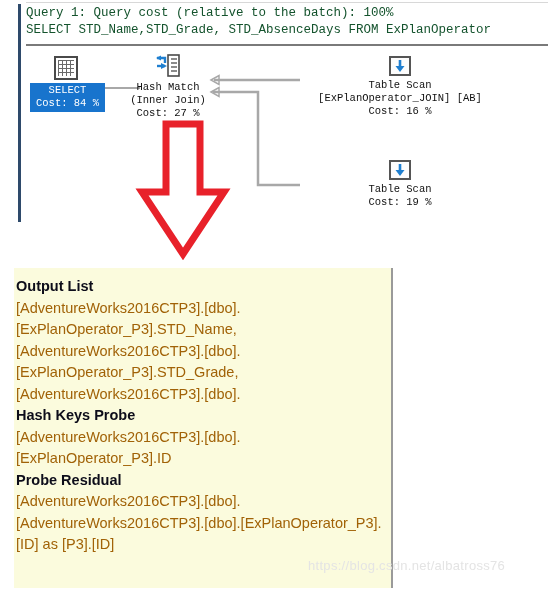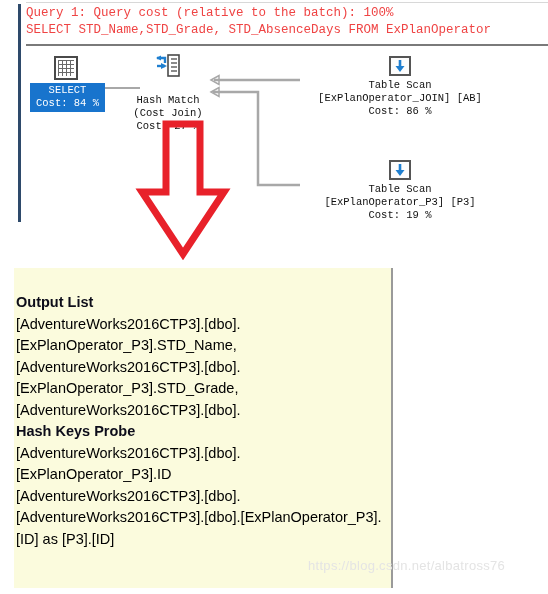--- a/index.html
+++ b/index.html
@@ -21,21 +21,21 @@
     background:#2e4a6b;
   }
   #plan-header{
     position:absolute;left:26px;top:5px;width:522px;height:38px;
     overflow:hidden;
   }
   .mono-line{
     font-family:"Liberation Mono","DejaVu Sans Mono",monospace;
     font-size:12.5px;
     line-height:17px;
-    color:#ef4444;
+    color:#14532d;
     white-space:pre;
     letter-spacing:0px;
   }
   #plan-header-rule{
     position:absolute;left:26px;top:44px;width:522px;height:2px;
     background:#7a7a7a;
   }
   #plan-top-rule{
     position:absolute;left:26px;top:2px;width:522px;height:1px;
     background:#d8d8d8;
@@ -98,36 +98,36 @@
   #red-arrow{
     position:absolute;left:128px;top:120px;width:110px;height:140px;
   }
 
   
   #tooltip{
     position:absolute;left:14px;top:268px;width:379px;height:320px;
     background:#fbfbdd;
     border-right:2px solid #9a9a9a;
     box-sizing:border-box;
-    padding:24px 0 0 2px;
+    padding:8px 0 0 2px;
     overflow:visible;
   }
   .tt-head{
     font-family:"Liberation Sans",sans-serif;
     font-weight:bold;
     font-size:14.5px;
     line-height:21.5px;
     color:#0d0d1a;
     white-space:nowrap;
   }
   .tt-line{
     font-family:"Liberation Sans",sans-serif;
     font-size:14.5px;
     line-height:21.5px;
-    color:#000000;
+    color:#a16207;
     white-space:nowrap;
   }
 
   
   #watermark{
     position:absolute;left:308px;top:558px;
     font-family:"Liberation Sans",sans-serif;
     font-size:13px;
     color:#e4e4e4;
     white-space:nowrap;
@@ -177,46 +177,45 @@
         <line x1="16" y1="5" x2="22" y2="5" stroke="#5a5a5a" stroke-width="1.4"></line>
         <line x1="16" y1="9" x2="22" y2="9" stroke="#5a5a5a" stroke-width="1.4"></line>
         <line x1="16" y1="13" x2="22" y2="13" stroke="#5a5a5a" stroke-width="1.4"></line>
         <line x1="16" y1="17" x2="22" y2="17" stroke="#5a5a5a" stroke-width="1.4"></line>
         <path d="M2 4 L10 4 L10 9" fill="none" stroke="#1f7fd0" stroke-width="2.4"></path>
         <polygon points="1,4 6,1.5 6,6.5" fill="#1f7fd0"></polygon>
         <path d="M2 12 L10 12" fill="none" stroke="#1f7fd0" stroke-width="2.4"></path>
         <polygon points="12,12 6,9 6,15" fill="#1f7fd0"></polygon>
       </svg>
     </div>
-    <div class="op-label" style="margin-top:16px;">Hash Match</div>
-    <div class="op-label">(Cost Join)</div>
+    <div class="op-label" style="margin-top:3px;">Hash Match</div>
+    <div class="op-label">(Inner Join)</div>
     <div class="op-label">Cost: 27 %</div>
   </div>
 
   <div class="op-node" style="left:300px;top:56px;width:200px;">
     <div class="icon-tablescan op-icon">
       <svg width="14" height="14" viewBox="0 0 14 14" xmlns="http://www.w3.org/2000/svg">
         <path d="M7 1 L7 9" stroke="#1f7fd0" stroke-width="2.6" fill="none"></path>
         <polygon points="7,13 2.5,7 11.5,7" fill="#1f7fd0"></polygon>
       </svg>
     </div>
     <div class="op-label" style="margin-top:3px;">Table Scan</div>
     <div class="op-label">[ExPlanOperator_JOIN] [AB]</div>
-    <div class="op-label">Cost: 86 %</div>
+    <div class="op-label">Cost: 16 %</div>
   </div>
 
   <div class="op-node" style="left:300px;top:160px;width:200px;">
     <div class="icon-tablescan op-icon">
       <svg width="14" height="14" viewBox="0 0 14 14" xmlns="http://www.w3.org/2000/svg">
         <path d="M7 1 L7 9" stroke="#1f7fd0" stroke-width="2.6" fill="none"></path>
         <polygon points="7,13 2.5,7 11.5,7" fill="#1f7fd0"></polygon>
       </svg>
     </div>
     <div class="op-label" style="margin-top:3px;">Table Scan</div>
-    <div class="op-label">[ExPlanOperator_P3] [P3]</div>
     <div class="op-label">Cost: 19 %</div>
   </div>
 </div>
 
 <div id="red-arrow">
   <svg width="110" height="140" viewBox="0 0 110 140" xmlns="http://www.w3.org/2000/svg">
     <polygon points="38,4 72,4 72,72 96,72 55,134 14,72 38,72" fill="none" stroke="#e8212a" stroke-width="7" stroke-linejoin="miter"></polygon>
   </svg>
 </div>
 
@@ -231,19 +230,20 @@
     <div class="tt-line">[AdventureWorks2016CTP3].[dbo].</div>
   </div>
 
   <div>
     <div class="tt-head">Hash Keys Probe</div>
     <div class="tt-line">[AdventureWorks2016CTP3].[dbo].</div>
     <div class="tt-line">[ExPlanOperator_P3].ID</div>
   </div>
 
   <div>
+    <div class="tt-head">Probe Residual</div>
     <div class="tt-line">[AdventureWorks2016CTP3].[dbo].</div>
     <div class="tt-line">[AdventureWorks2016CTP3].[dbo].[ExPlanOperator_P3].</div>
     <div class="tt-line">[ID] as [P3].[ID]</div>
   </div>
 </div>
 
 <div id="watermark">https://blog.csdn.net/albatross76</div>
 
 </body></html>

